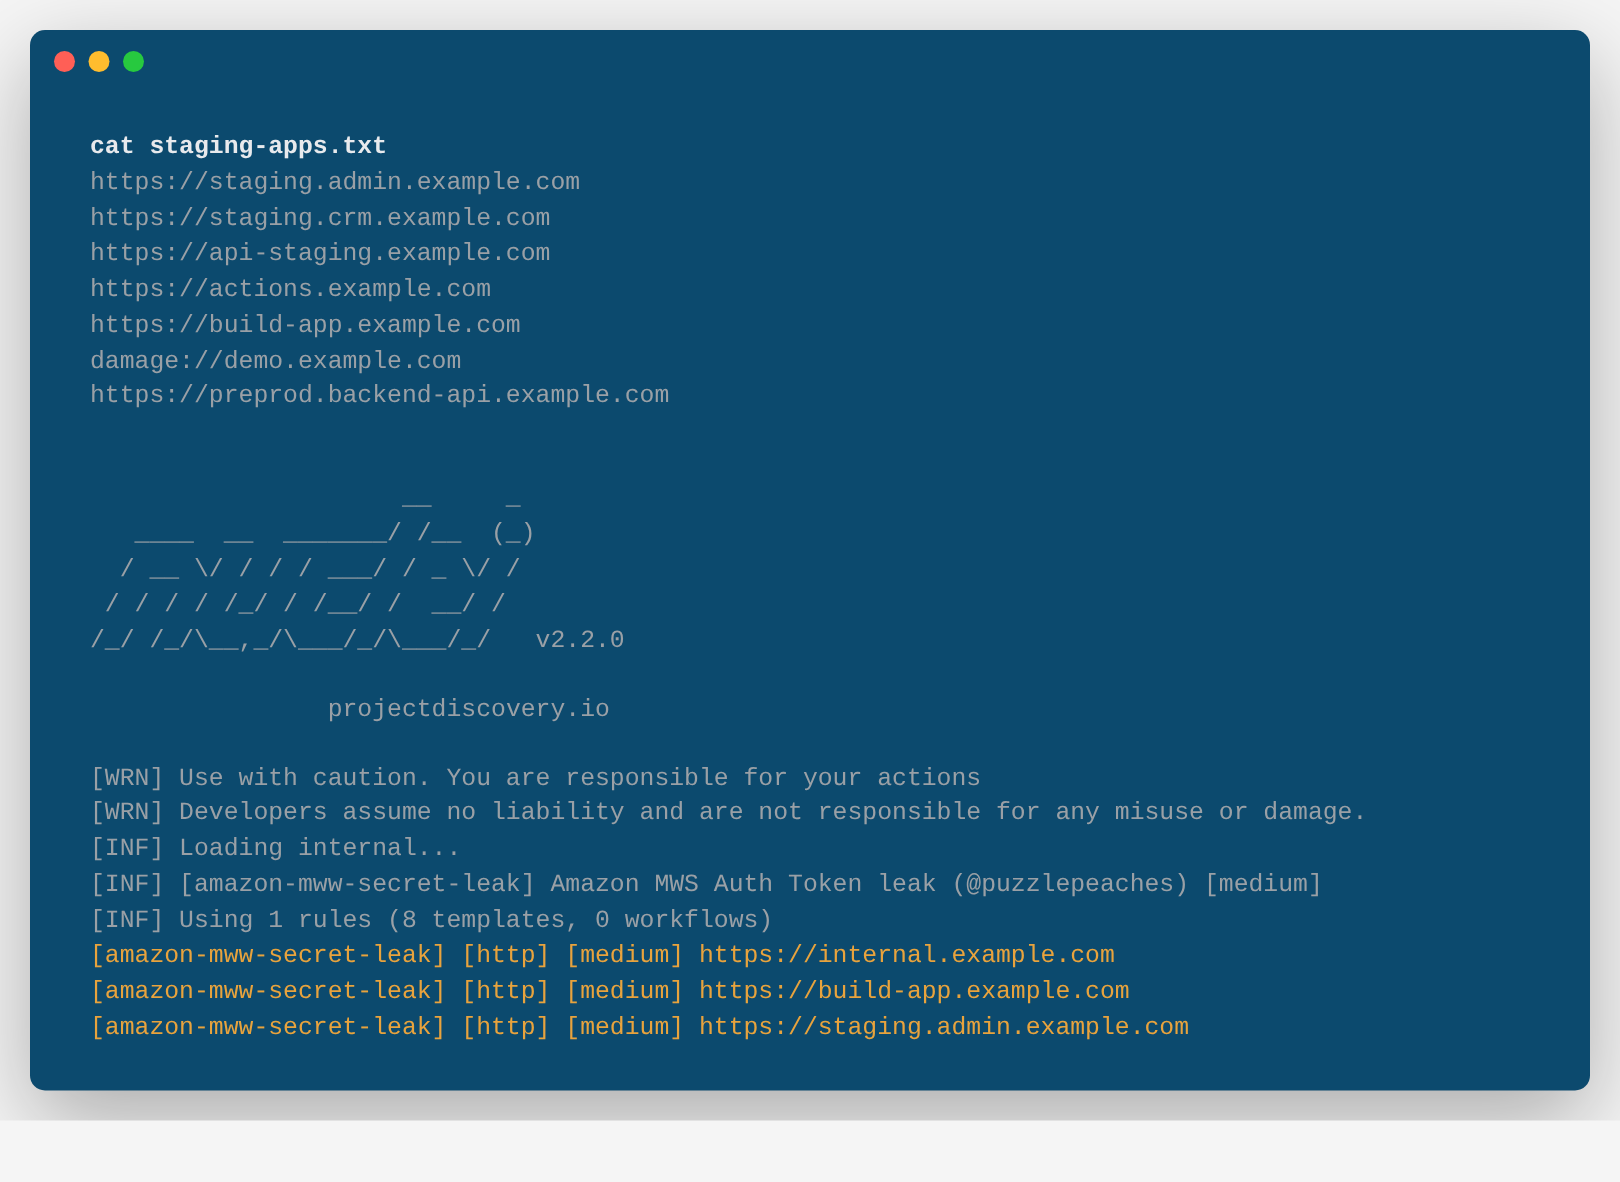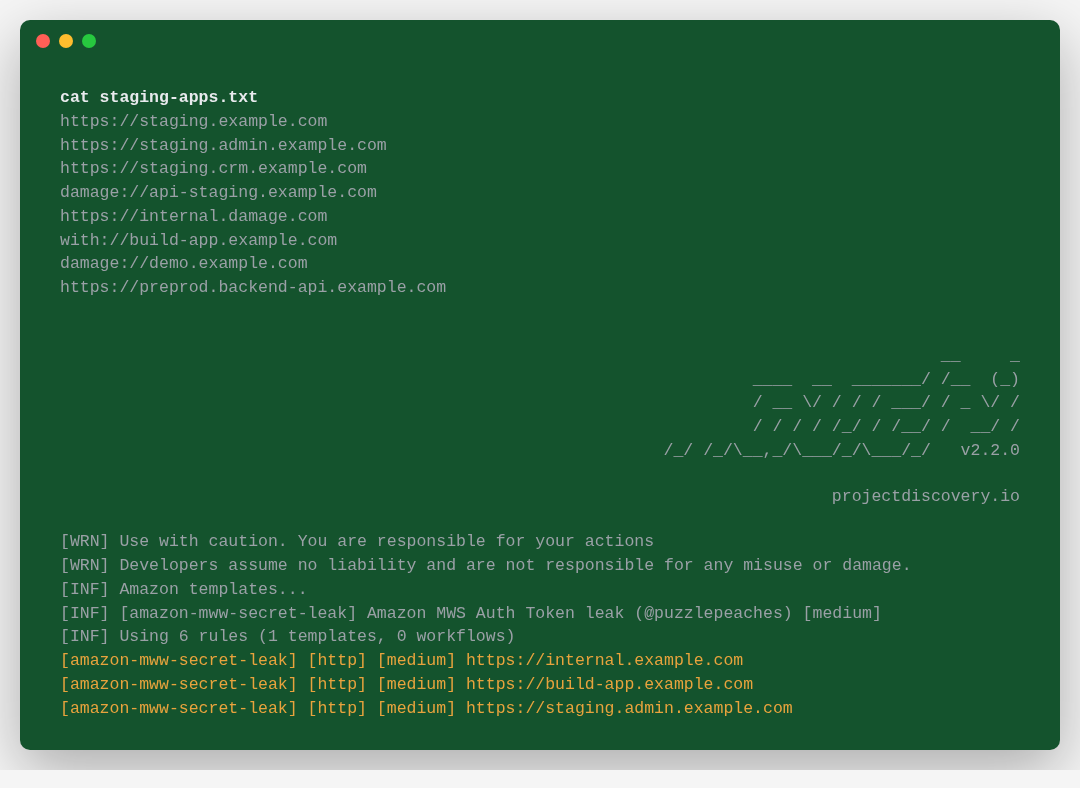--- a/index.html
+++ b/index.html
@@ -10,21 +10,21 @@
     body {
       background: #f5f5f5;
       display: flex;
       justify-content: center;
       align-items: flex-start;
       padding: 20px;
       font-family: 'SF Mono', 'Monaco', 'Menlo', 'Consolas', 'Courier New', monospace;
     }
     .terminal-window {
       width: 1040px;
-      background: #14532d;
+      background: #0c4a6e;
       border-radius: 10px;
       box-shadow: 0 20px 60px rgba(0,0,0,0.3);
       overflow: hidden;
     }
     .titlebar {
       padding: 14px 16px 6px 16px;
       display: flex;
       gap: 9px;
       align-items: center;
     }
@@ -49,61 +49,59 @@
     }
     .cmd {
       color: #e8eaed;
       font-weight: 700;
     }
     .dim {
       color: #9aa0a6;
     }
     .banner {
       color: #9aa0a6;
-      text-align: right;
     }
     .result {
       color: #e8a33d;
     }
     .spacer {
       height: 22px;
     }
   </style>
 </head>
 <body>
 
 <div class="terminal-window">
   <div class="titlebar">
     <div class="dot dot-red"></div>
     <div class="dot dot-yellow"></div>
     <div class="dot dot-green"></div>
   </div>
   <div class="terminal-body">
     <div class="spacer"></div>
     <pre class="cmd">cat staging-apps.txt</pre>
-    <pre class="dim">https://staging.example.com</pre>
     <pre class="dim">https://staging.admin.example.com</pre>
     <pre class="dim">https://staging.crm.example.com</pre>
-    <pre class="dim">damage://api-staging.example.com</pre>
-    <pre class="dim">https://internal.damage.com</pre>
-    <pre class="dim">with://build-app.example.com</pre>
+    <pre class="dim">https://api-staging.example.com</pre>
+    <pre class="dim">https://actions.example.com</pre>
+    <pre class="dim">https://build-app.example.com</pre>
     <pre class="dim">damage://demo.example.com</pre>
     <pre class="dim">https://preprod.backend-api.example.com</pre>
     <div class="spacer"></div>
     <div class="spacer"></div>
     <pre class="banner">                     __     _
    ____  __  _______/ /__  (_)
   / __ \/ / / / ___/ / _ \/ /
  / / / / /_/ / /__/ /  __/ /
 /_/ /_/\__,_/\___/_/\___/_/   v2.2.0</pre>
     <div class="spacer"></div>
     <pre class="banner">		projectdiscovery.io</pre>
     <div class="spacer"></div>
     <pre class="dim">[WRN] Use with caution. You are responsible for your actions</pre>
     <pre class="dim">[WRN] Developers assume no liability and are not responsible for any misuse or damage.</pre>
-    <pre class="dim">[INF] Amazon templates...</pre>
+    <pre class="dim">[INF] Loading internal...</pre>
     <pre class="dim">[INF] [amazon-mww-secret-leak] Amazon MWS Auth Token leak (@puzzlepeaches) [medium]</pre>
-    <pre class="dim">[INF] Using 6 rules (1 templates, 0 workflows)</pre>
+    <pre class="dim">[INF] Using 1 rules (8 templates, 0 workflows)</pre>
     <pre class="result">[amazon-mww-secret-leak] [http] [medium] https://internal.example.com</pre>
     <pre class="result">[amazon-mww-secret-leak] [http] [medium] https://build-app.example.com</pre>
     <pre class="result">[amazon-mww-secret-leak] [http] [medium] https://staging.admin.example.com</pre>
   </div>
 </div>
 
 </body></html>

